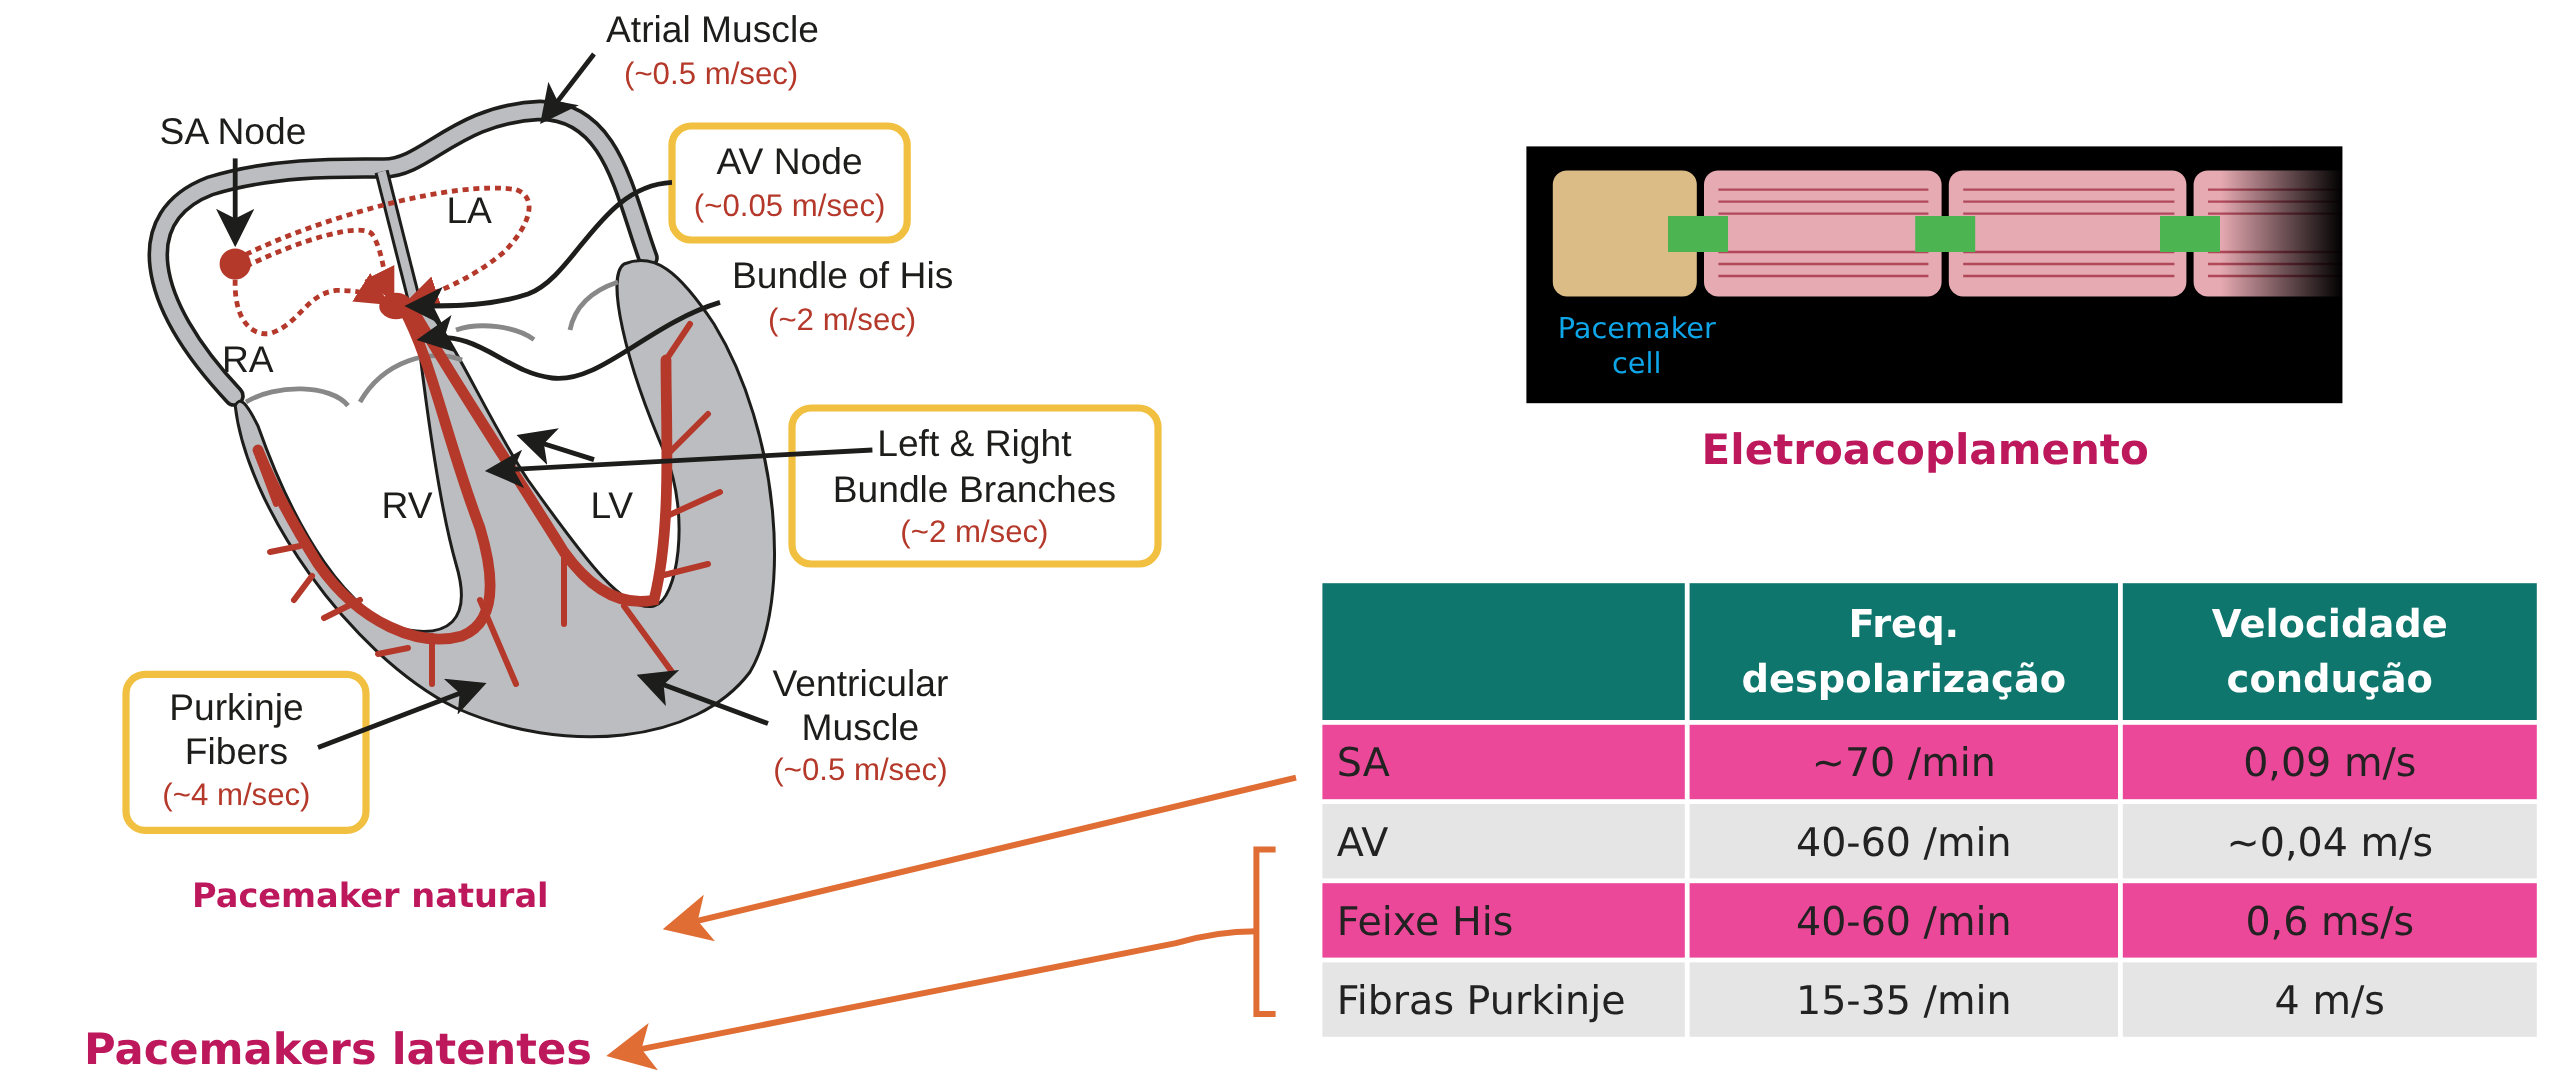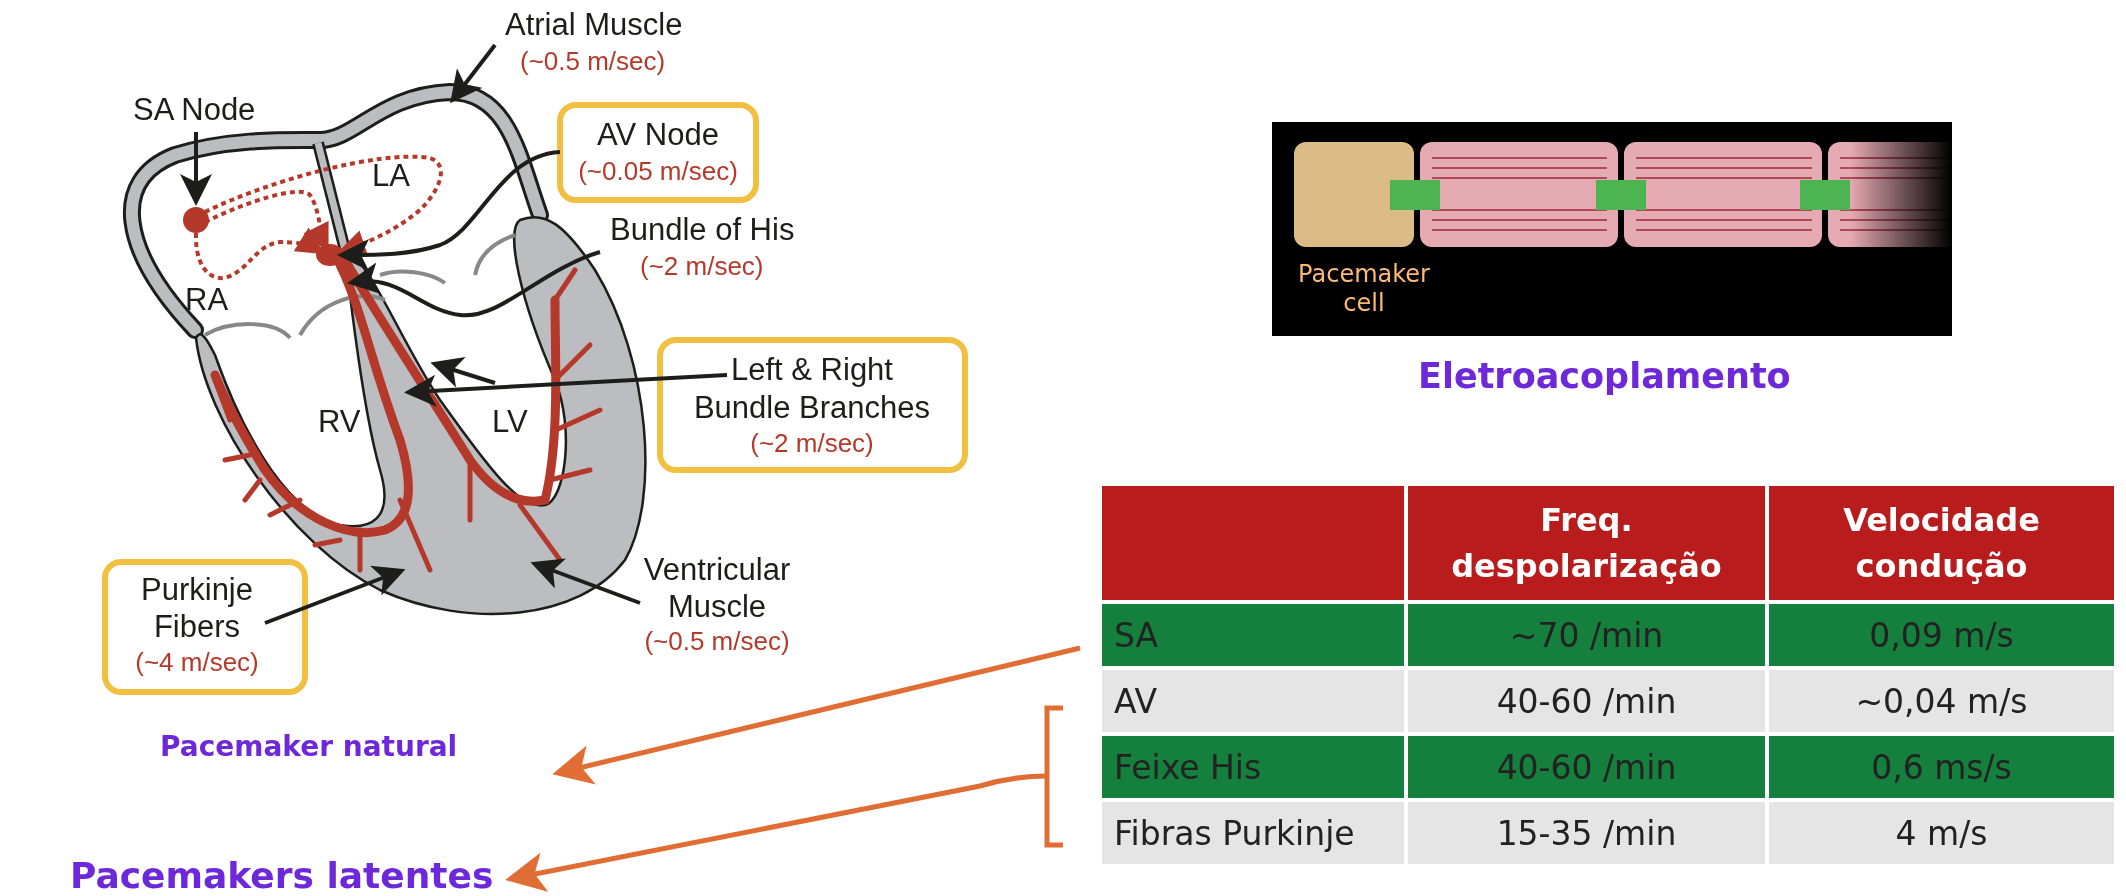--- a/index.html
+++ b/index.html
@@ -2,30 +2,30 @@
 <html><head>
 <meta charset="utf-8">
 <style>
   html, body { margin:0; padding:0; background:#ffffff; }
   body { width:2126px; height:896px; position:relative; overflow:hidden; font-family:"Liberation Sans", sans-serif; }
   .abs { position:absolute; }
   svg text { font-family:"Liberation Sans", sans-serif; }
   .lbl { font-size:31px; fill:#1d1d1b; }
   .spd { font-size:26px; fill:#b5392b; }
   .hl-box { fill:#ffffff; stroke:#f2c040; stroke-width:6; }
-  .caption { font-family:"DejaVu Sans", sans-serif; font-weight:bold; color:#6d28d9; white-space:nowrap; }
+  .caption { font-family:"DejaVu Sans", sans-serif; font-weight:bold; color:#be185d; white-space:nowrap; }
   
   .cellimg { left:1272px; top:122px; width:680px; height:214px; background:#000; overflow:hidden; }
-  .cellimg .lab { position:absolute; color:#fdba74; font-family:"DejaVu Sans", sans-serif; font-size:24px; text-align:center; line-height:29px; }
+  .cellimg .lab { position:absolute; color:#0ea5e9; font-family:"DejaVu Sans", sans-serif; font-size:24px; text-align:center; line-height:29px; }
   
   table.cmp { position:absolute; left:1098px; top:482px; width:1020px; border-collapse:separate; border-spacing:4px; font-family:"DejaVu Sans", sans-serif; }
-  table.cmp th { background:#b91c1c; color:#ffffff; font-size:32px; font-weight:bold; line-height:46px; height:114px; padding:0 6px; text-align:center; }
+  table.cmp th { background:#0f766e; color:#ffffff; font-size:32px; font-weight:bold; line-height:46px; height:114px; padding:0 6px; text-align:center; }
   table.cmp td { font-size:33px; color:#222; height:62px; padding:0 12px; text-align:center; }
   table.cmp td.first { text-align:left; }
-  table.cmp tr.odd td { background:#15803d; }
+  table.cmp tr.odd td { background:#ec4899; }
   table.cmp tr.even td { background:#e5e5e5; }
 </style>
 </head>
 <body>
 
 <svg class="abs" style="left:0;top:0" width="1000" height="720" viewBox="0 0 1000 720">
   <defs>
     <marker id="blk" markerWidth="8" markerHeight="8" refX="6" refY="4" orient="auto" markerUnits="strokeWidth">
       <path d="M0,0 L8,4 L0,8 L2,4 z" fill="#1d1d1b"></path>
     </marker>

